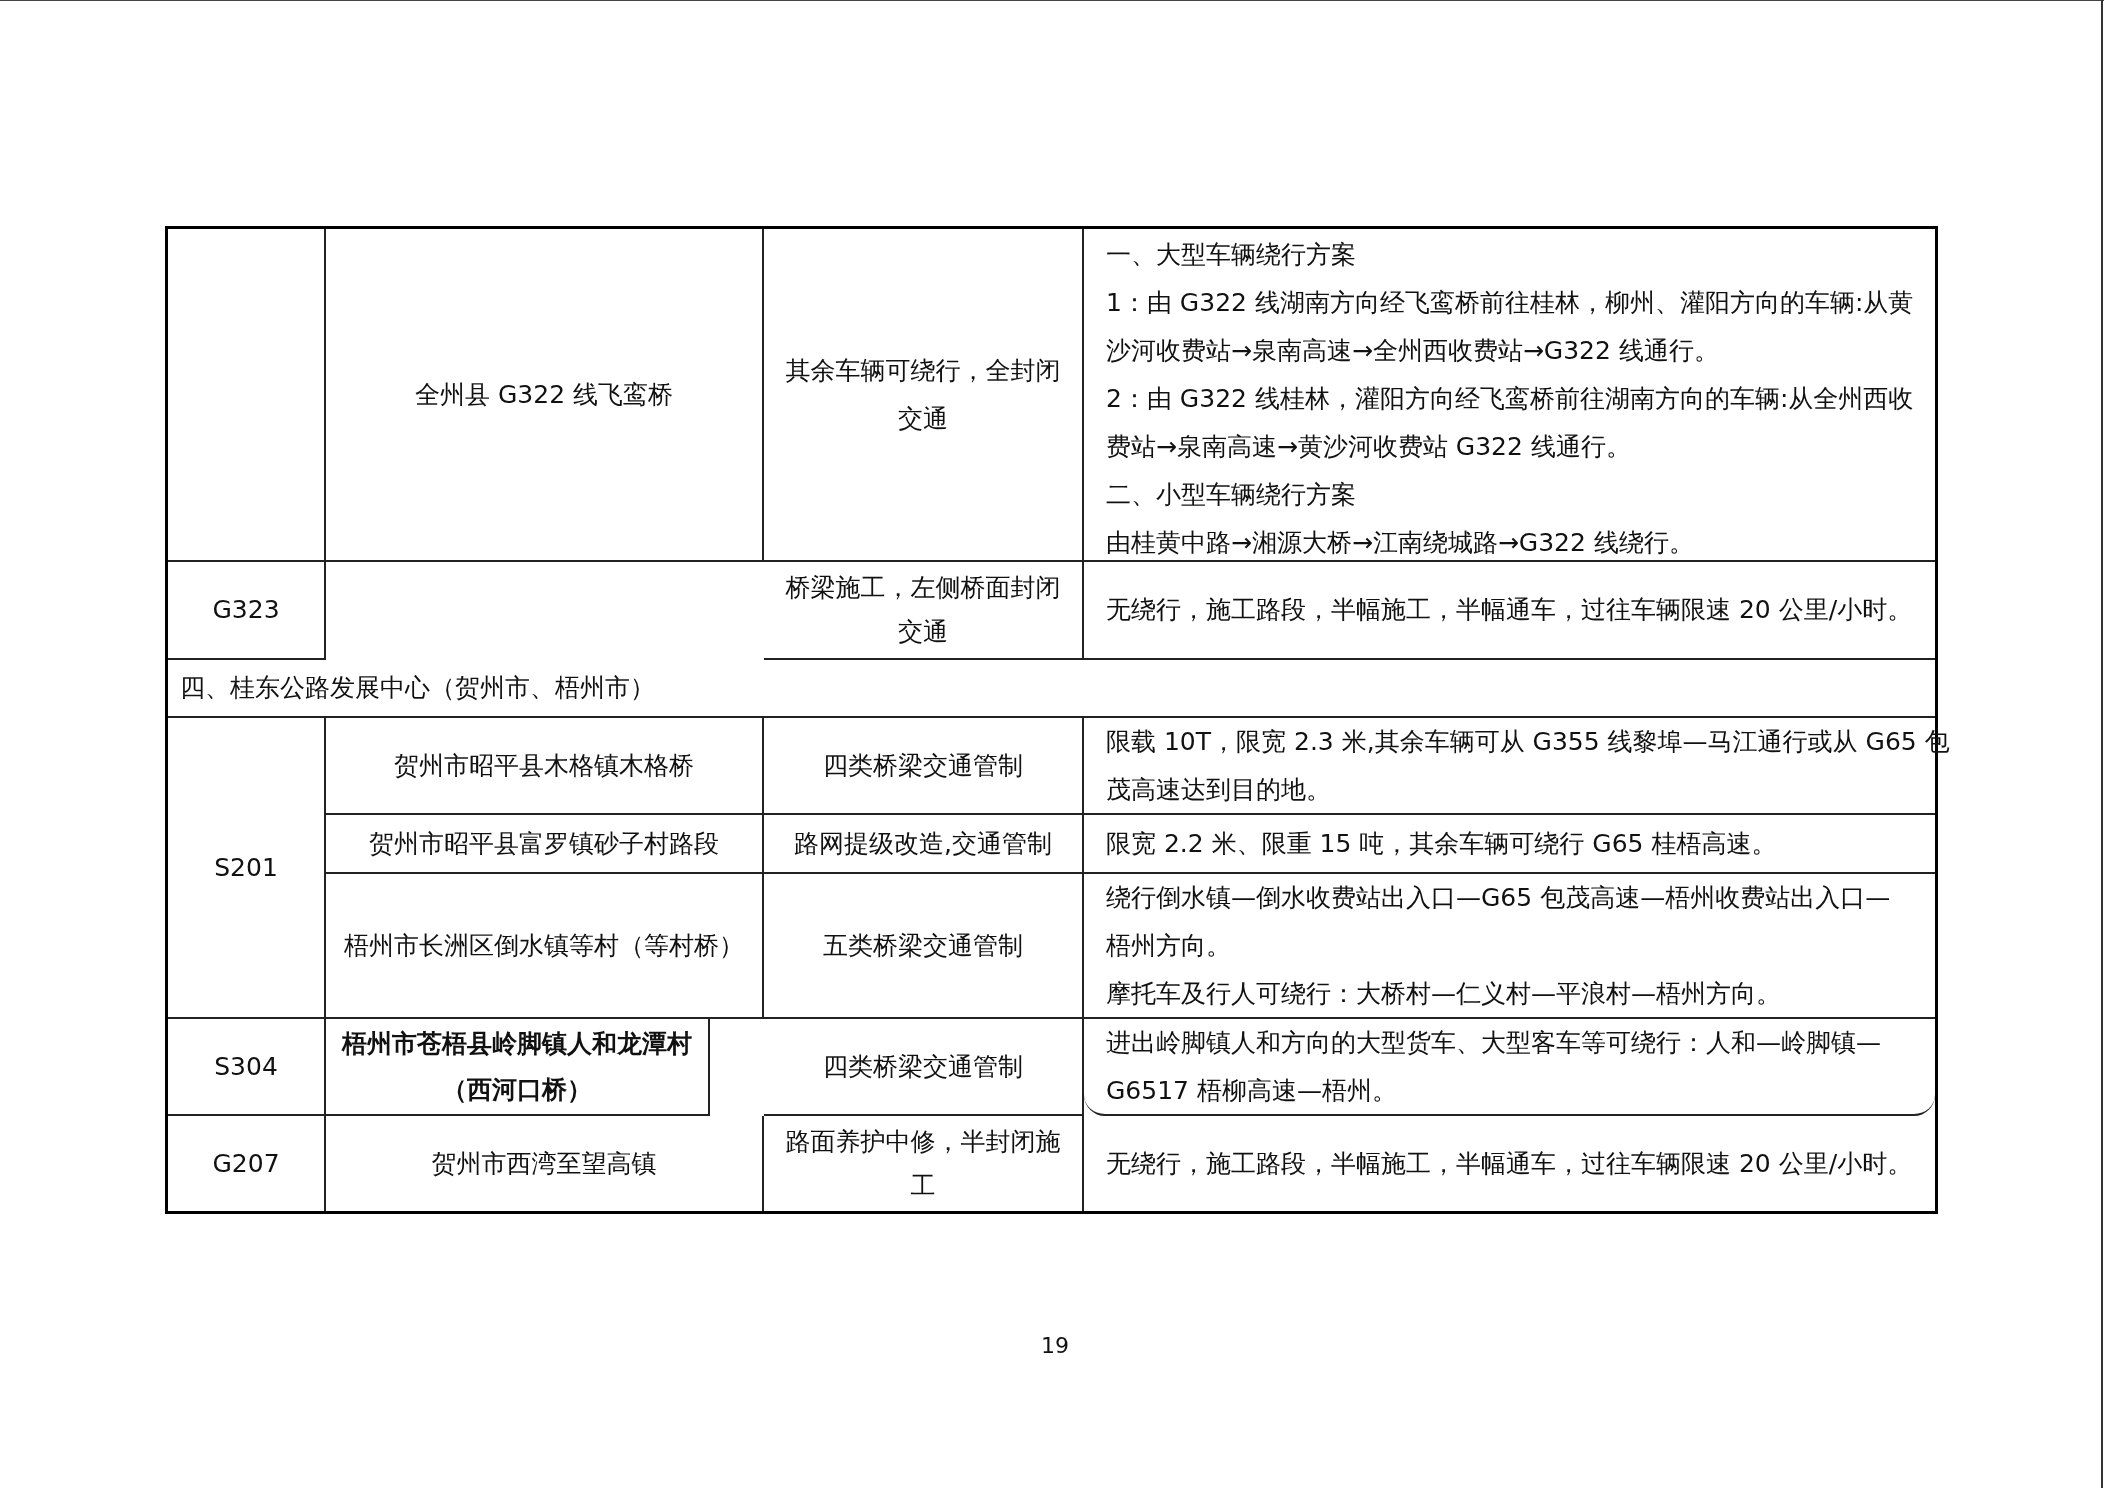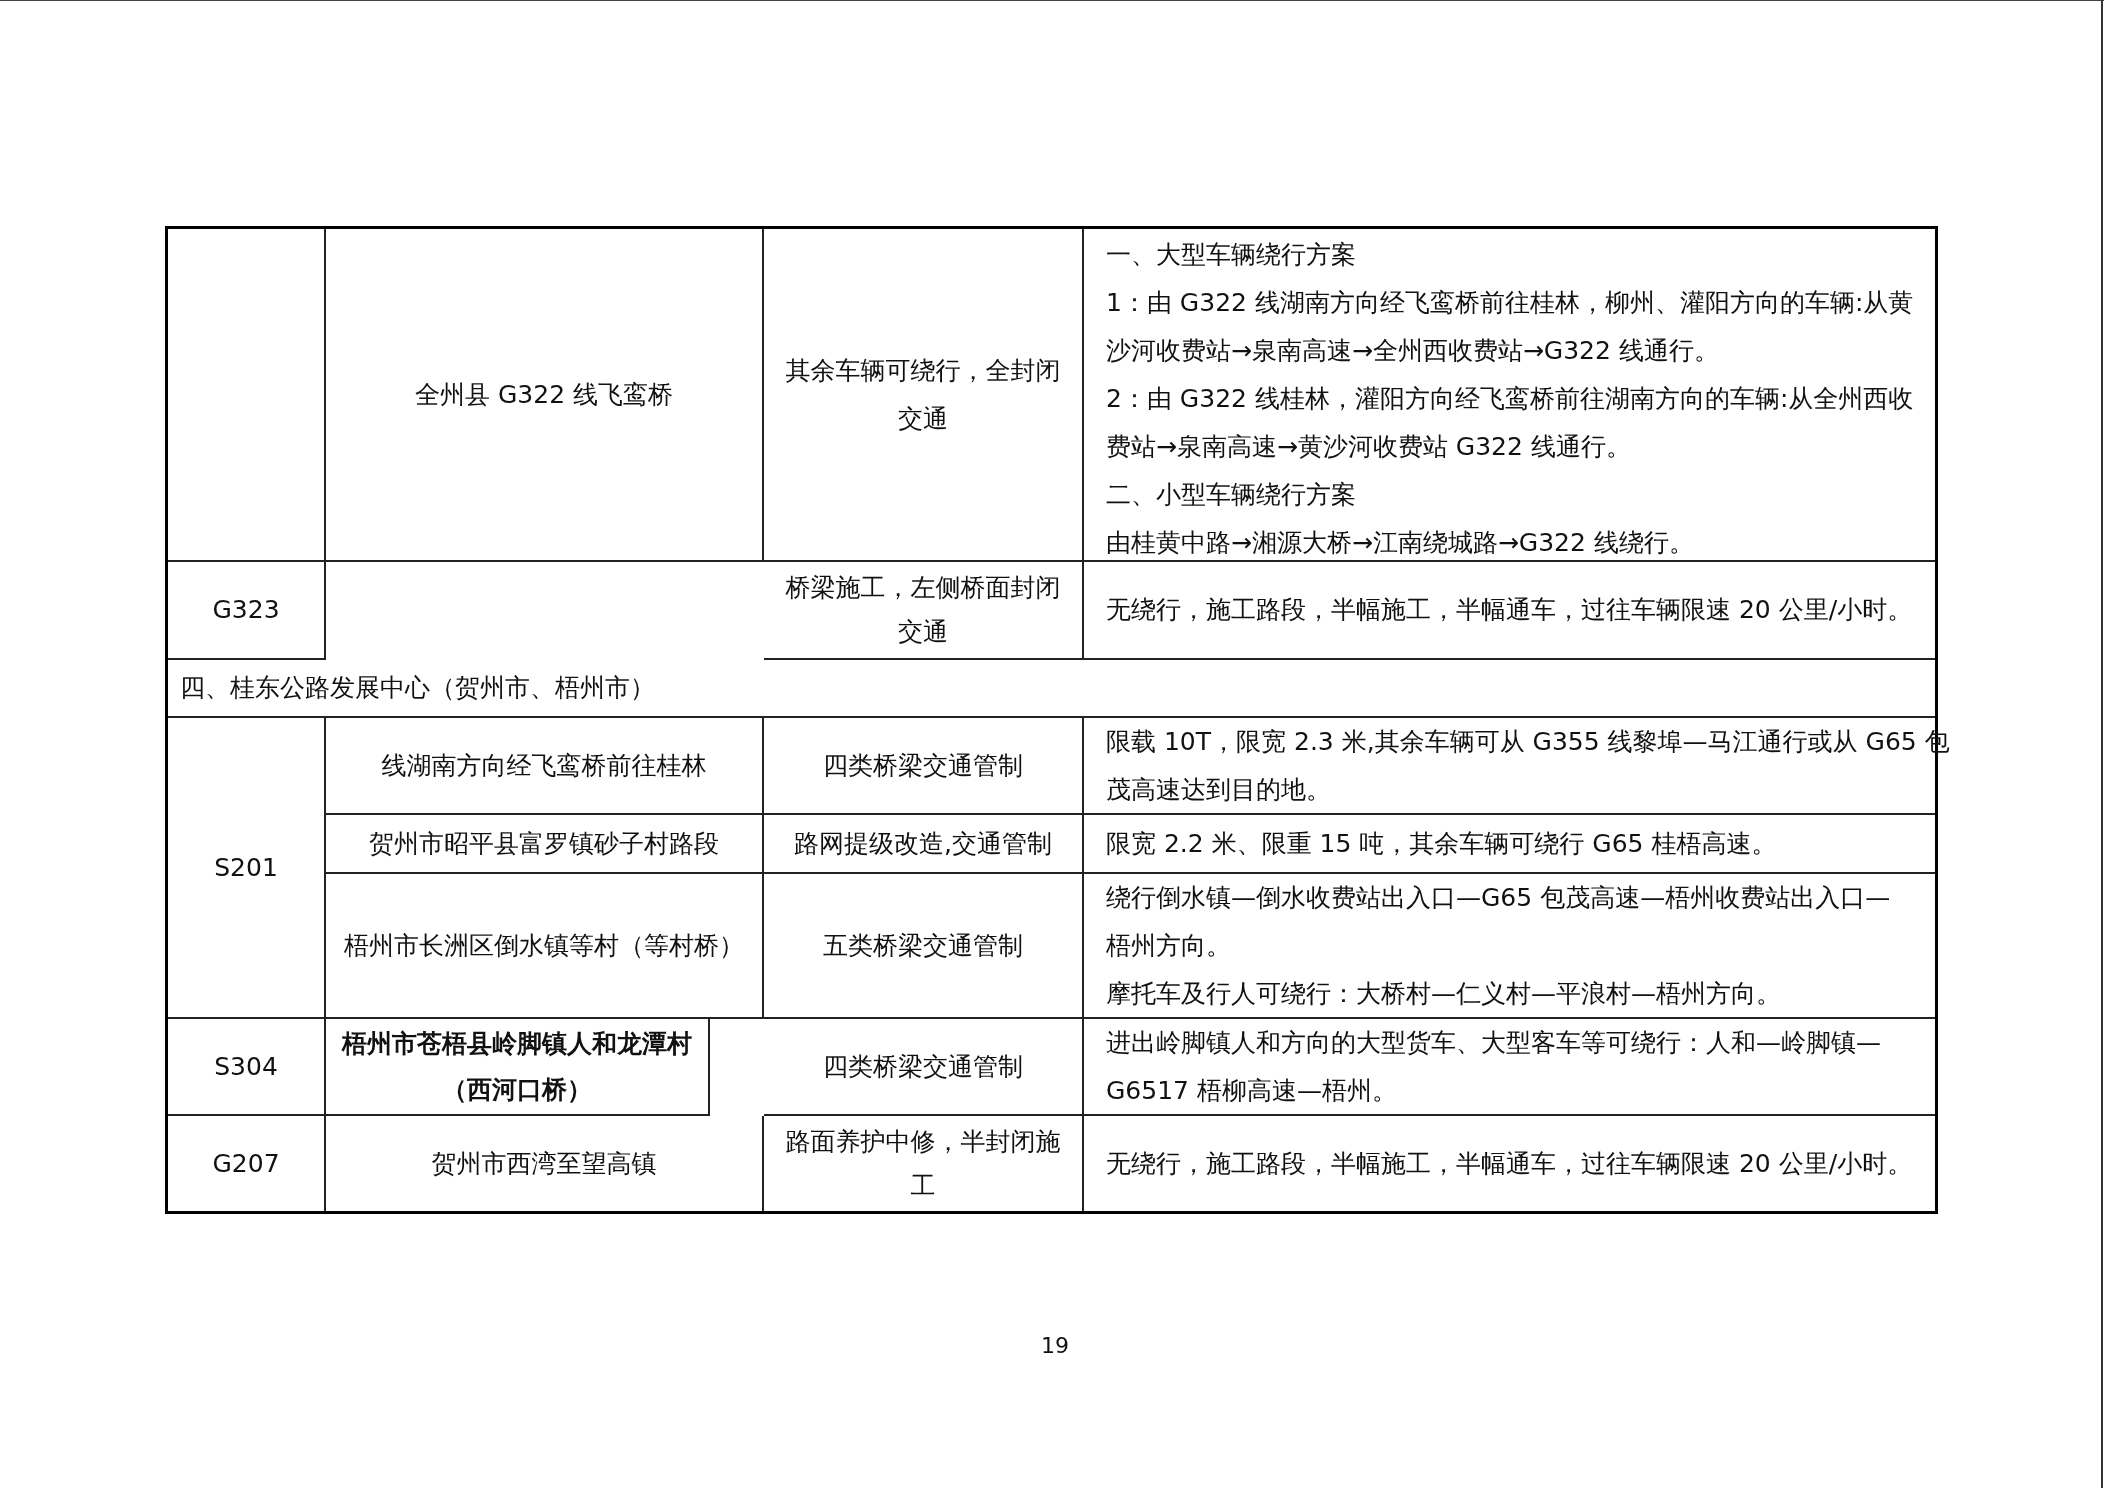--- a/index.html
+++ b/index.html
@@ -65,21 +65,21 @@
 
   <div class="cell left norb" style="left:0;top:431px;width:1767px;height:58px;padding-left:12px;">
       <span>四、桂东公路发展中心（贺州市、梧州市）</span>
     </div>
 
   <div class="cell" style="left:0;top:489px;width:158px;height:301px;">
       <span>S201</span>
     </div>
 
   <div class="cell" style="left:158px;top:489px;width:438px;height:97px;">
-      <span>线湖南方向经飞鸾桥前往桂林</span>
+      <span>贺州市昭平县木格镇木格桥</span>
     </div>
   <div class="cell" style="left:596px;top:489px;width:320px;height:97px;">
       <span>四类桥梁交通管制</span>
     </div>
   <div class="cell left norb multi" style="left:916px;top:489px;width:851px;height:97px;overflow:visible;">
     <span style="white-space:nowrap">限载 10T，限宽 2.3 米,其余车辆可从 G355 线黎埠—马江通行或从 G65 包</span>
     <span>茂高速达到目的地。</span>
   </div>
 
   <div class="cell" style="left:158px;top:586px;width:438px;height:59px;">
@@ -106,21 +106,21 @@
 
   <div class="cell" style="left:0;top:790px;width:158px;height:97px;">
       <span>S304</span>
     </div>
   <div class="cell" style="left:158px;top:790px;width:384px;height:97px;line-height:46px;font-weight:bold;">
       <span>梧州市苍梧县岭脚镇人和龙潭村（西河口桥）</span>
     </div>
   <div class="cell" style="left:596px;top:790px;width:320px;height:97px;">
       <span>四类桥梁交通管制</span>
     </div>
-  <div class="cell left norb multi" style="left:916px;top:790px;width:851px;height:97px;">
+  <div class="cell left norb multi" style="left:916px;top:790px;width:851px;height:97px;border-radius:21px;">
     <span style="white-space:nowrap">进出岭脚镇人和方向的大型货车、大型客车等可绕行：人和—岭脚镇—</span>
     <span>G6517 梧柳高速—梧州。</span>
   </div>
 
   <div class="cell nobb" style="left:0;top:887px;width:158px;height:95px;">
       <span>G207</span>
     </div>
   <div class="cell nobb" style="left:158px;top:887px;width:438px;height:95px;">
       <span>贺州市西湾至望高镇</span>
     </div>

